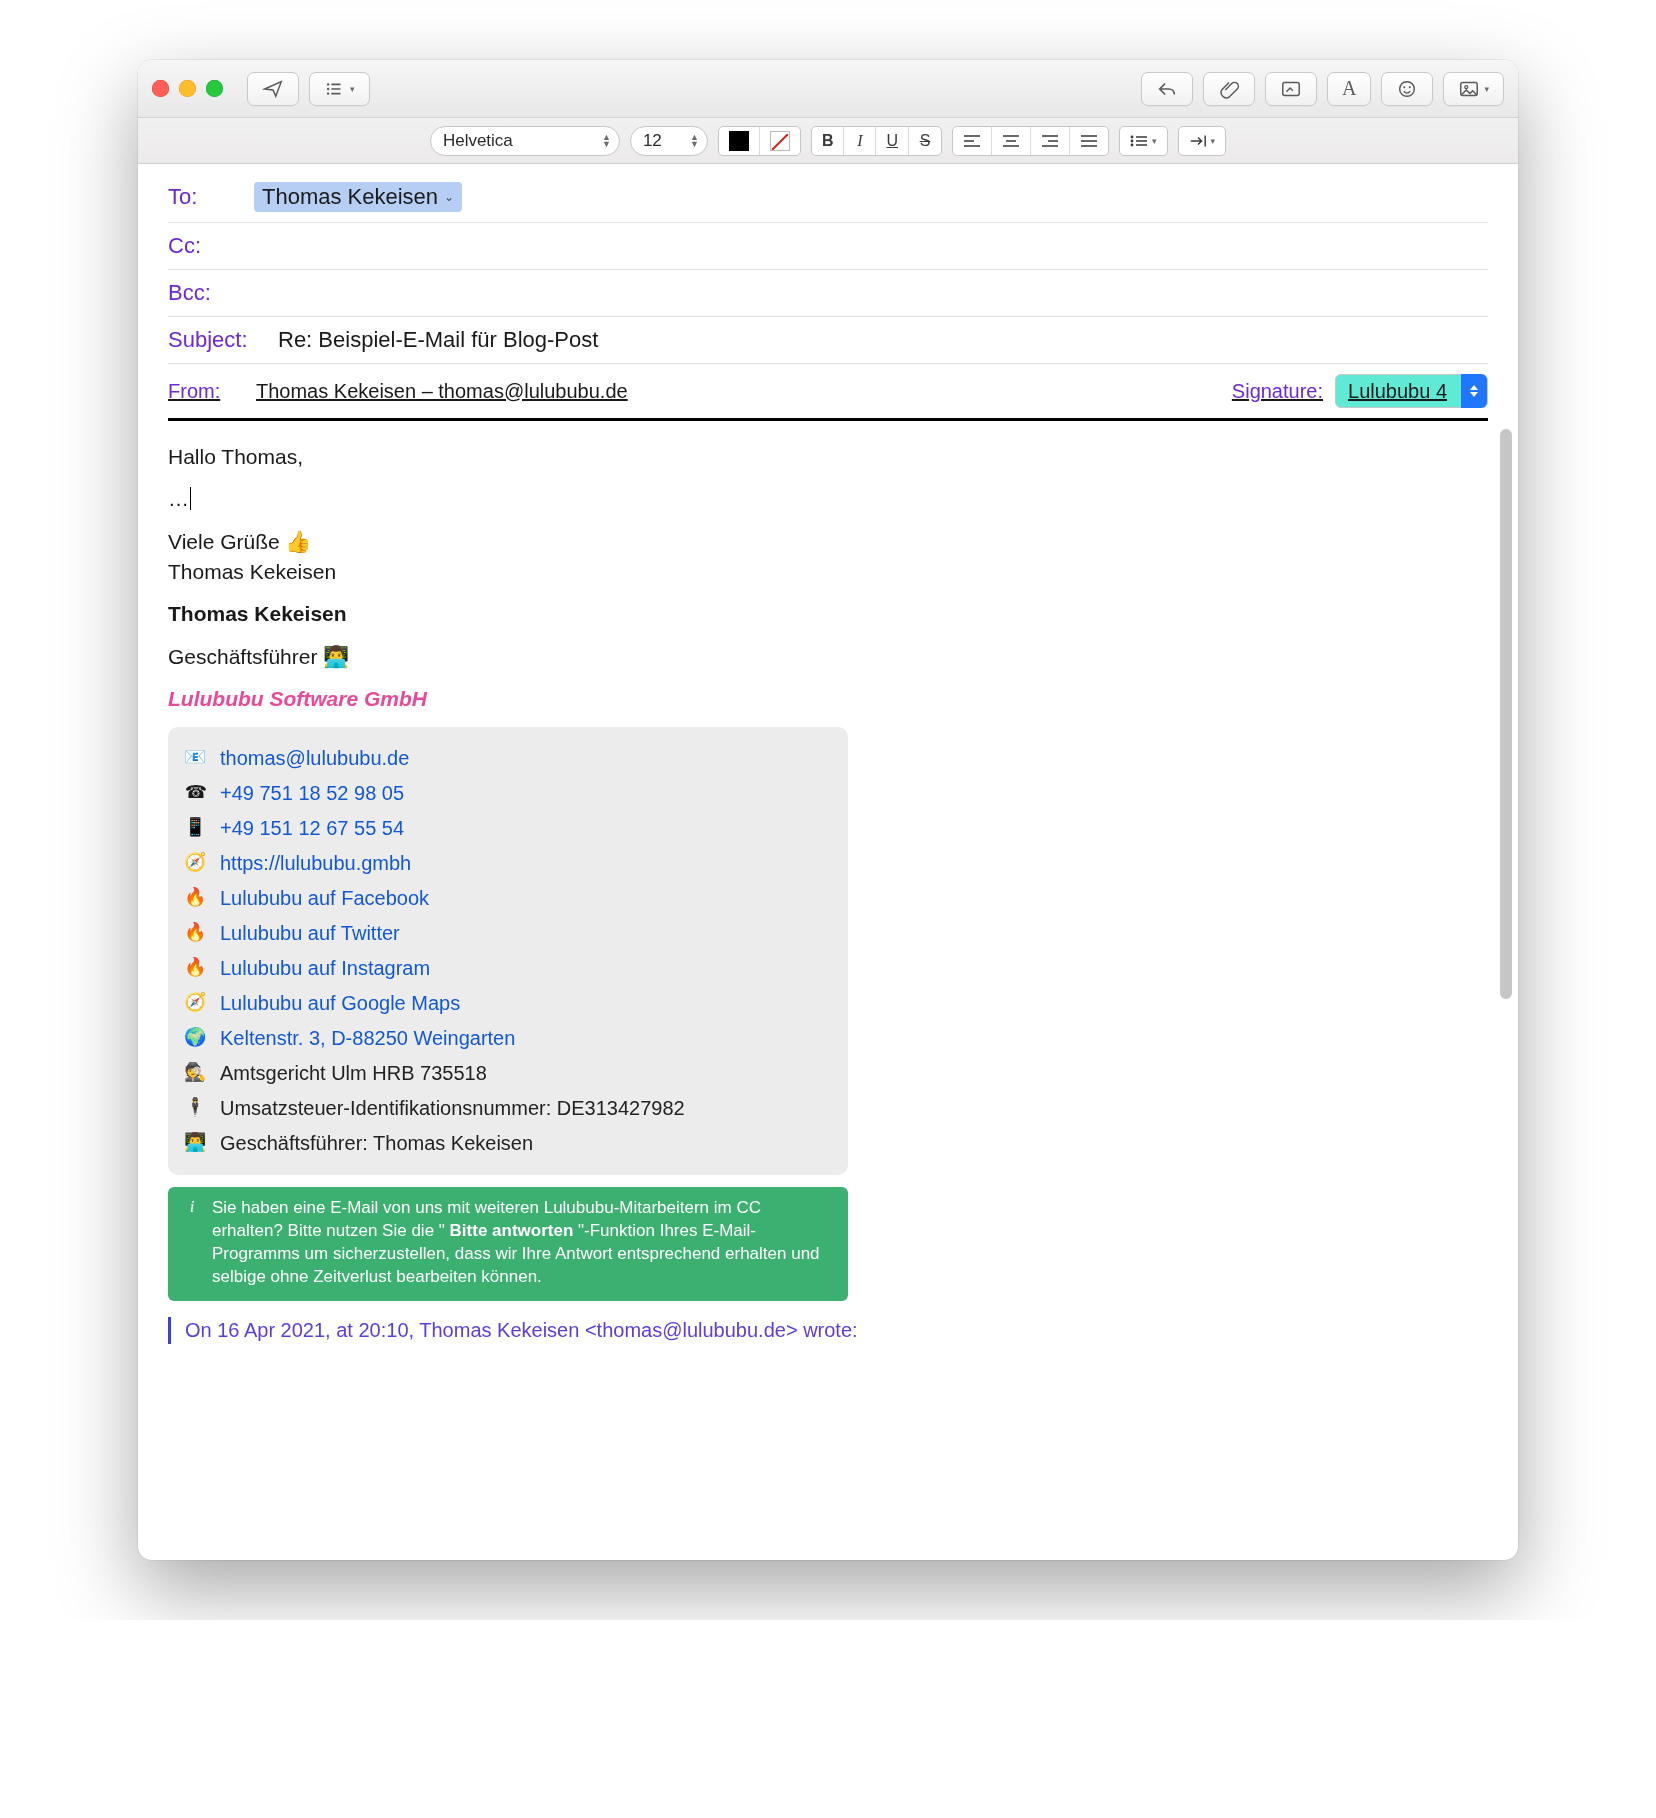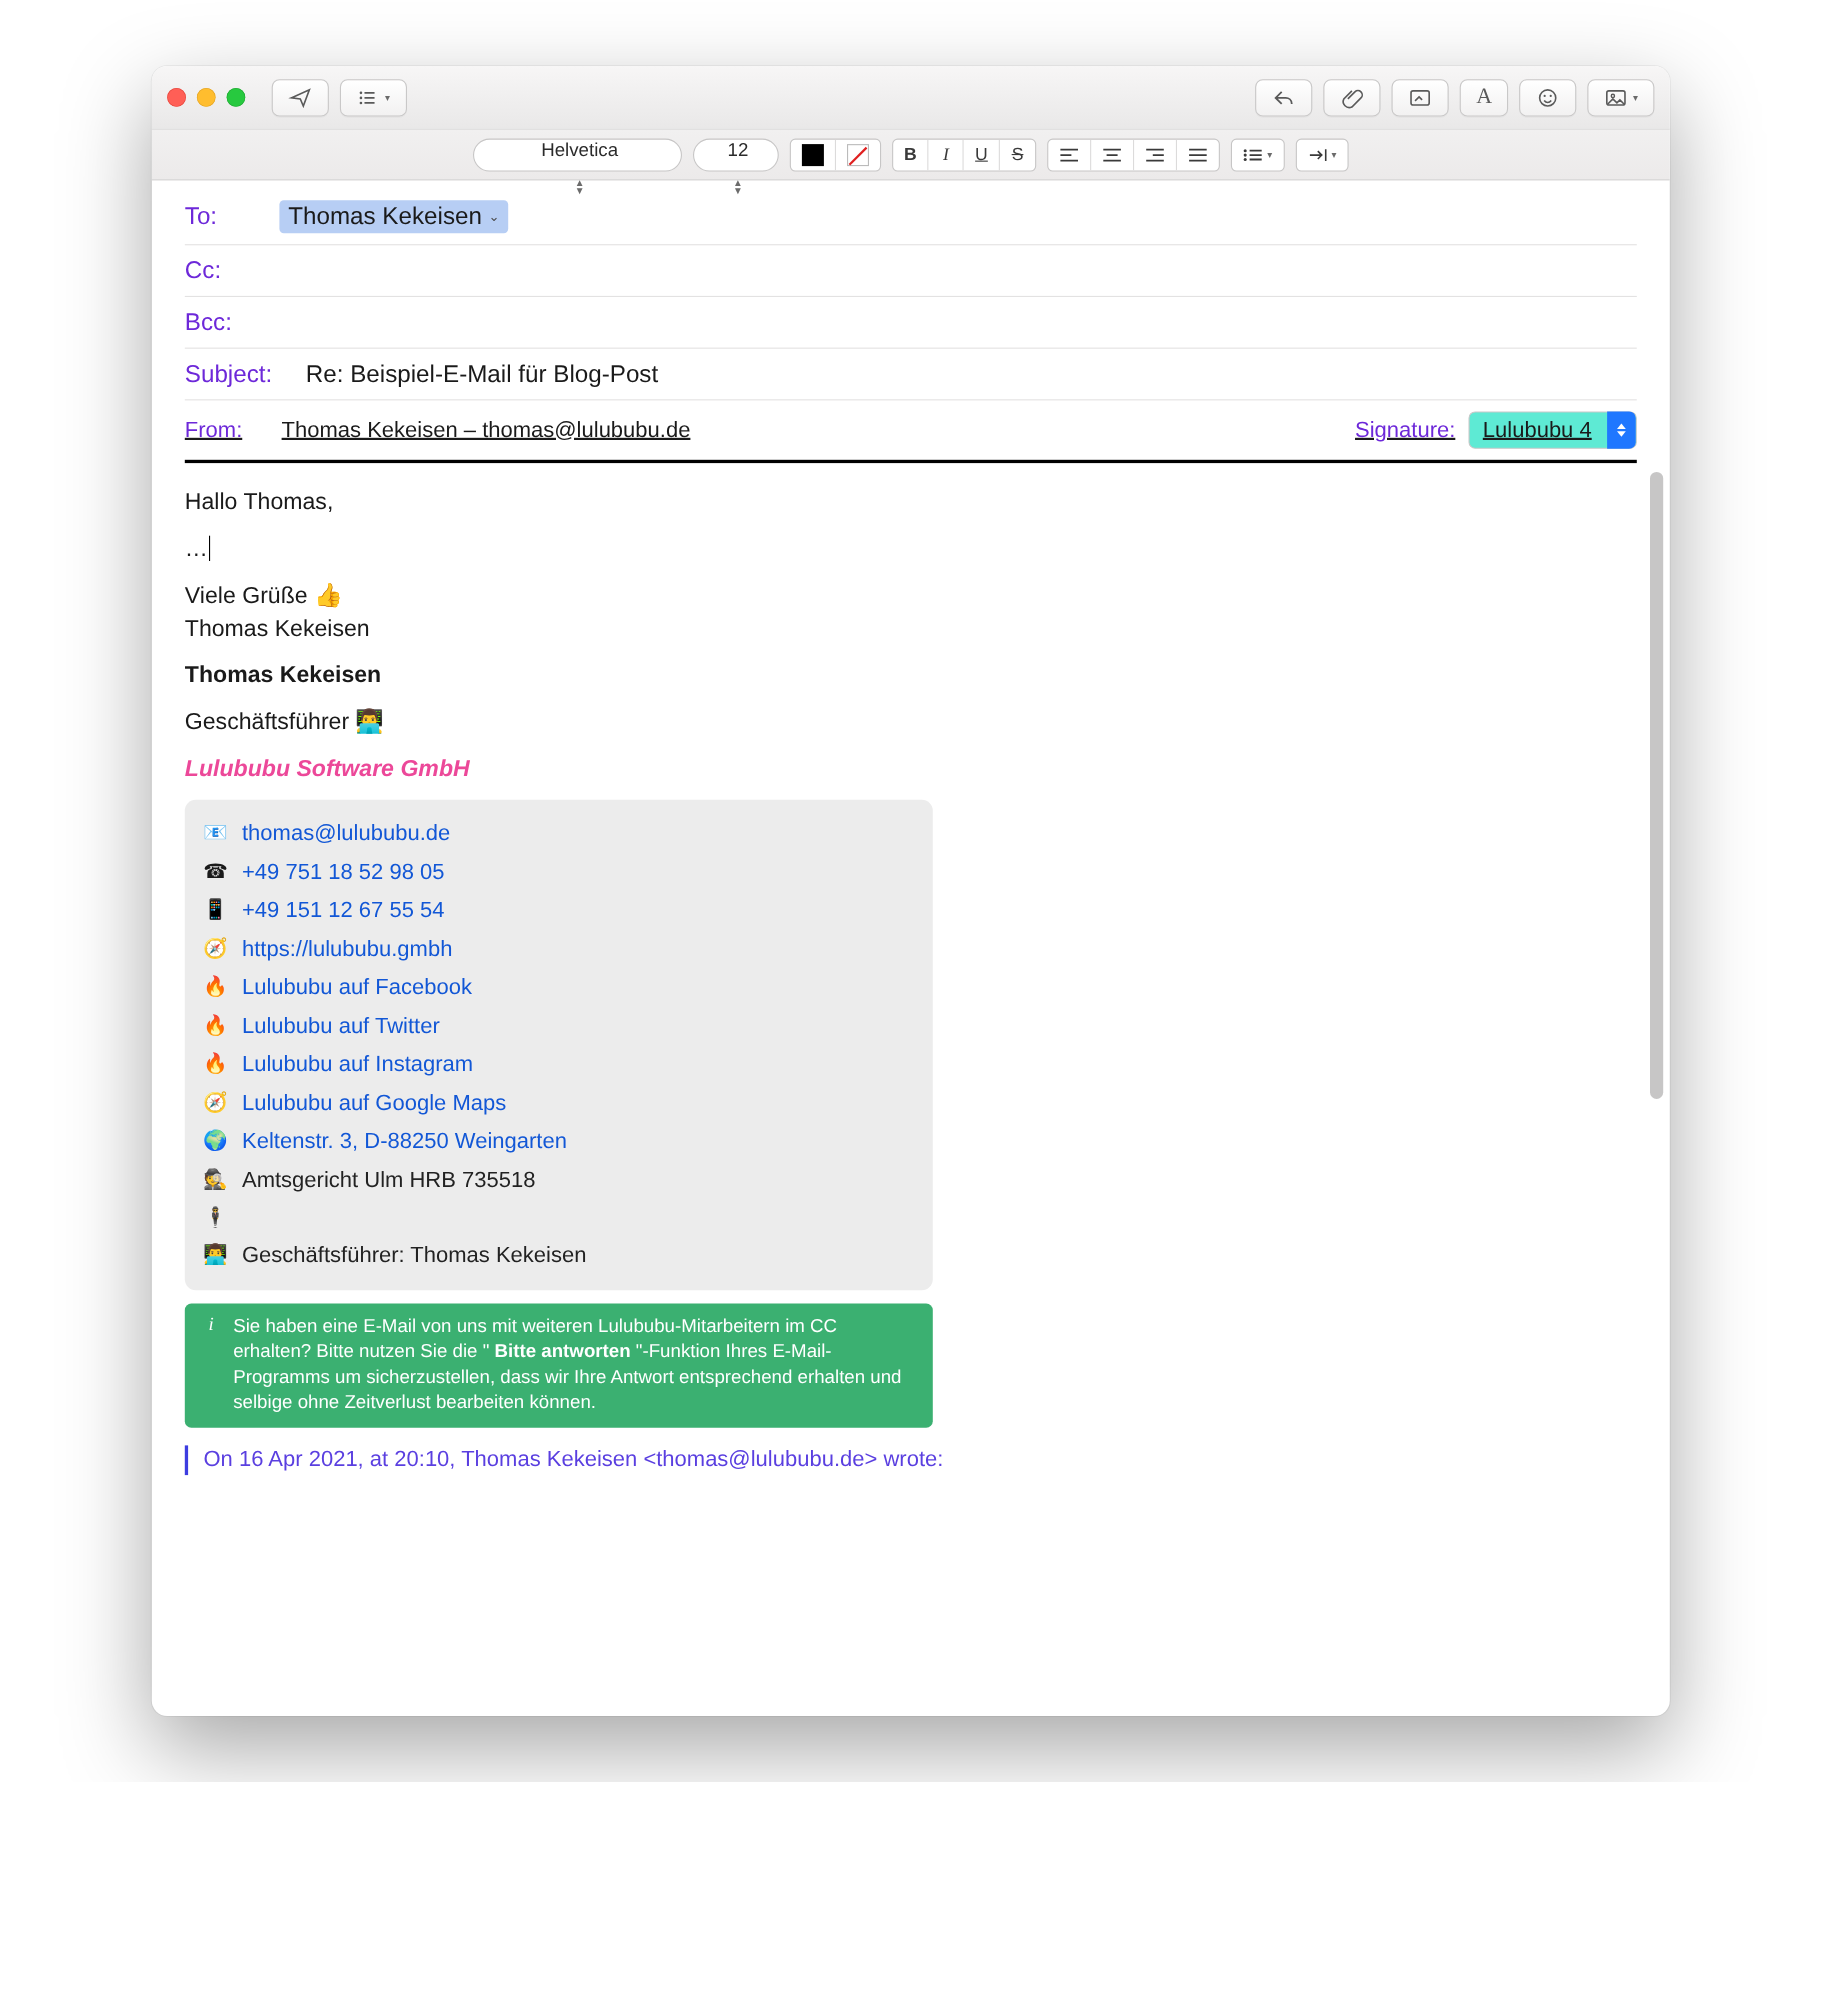--- a/index.html
+++ b/index.html
@@ -60,21 +60,21 @@
     height: 46px;
     background: linear-gradient(#f1f0f0,#eceaea);
     border-bottom:1px solid #cfcece;
     display:flex; align-items:center; justify-content:center;
     gap:10px;
     padding:0 14px;
   }
   .sel {
     height:30px; background:#fff; border:1px solid #c7c6c6; border-radius:15px;
     display:flex; align-items:center; padding:0 8px 0 12px; gap:8px;
-    font-size:17px; color:#2b2b2b;flex-direction:column;
+    font-size:17px; color:#2b2b2b;
   }
   .sel .stepper { display:flex; flex-direction:column; line-height:7px; font-size:9px; color:#6b6b6b;}
   .fmt-group {
     display:flex; height:30px; border:1px solid #c7c6c6; border-radius:5px; overflow:hidden; background:#fff;
   }
   .fmt-group .cell {
     padding:0 10px; display:flex; align-items:center; justify-content:center;
     border-right:1px solid #dcdbdb; color:#3a3a3a; font-size:16px;
     min-width:32px;
   }
@@ -413,20 +413,21 @@
           <div class="info-row">
             <span class="ic">🌍</span>
             <span class="lnk">Keltenstr. 3, D-88250 Weingarten</span>
           </div>
           <div class="info-row">
             <span class="ic">🕵️</span>
             <span class="txt">Amtsgericht Ulm HRB 735518</span>
           </div>
           <div class="info-row">
             <span class="ic">🕴️</span>
+            <span class="txt">Umsatzsteuer-Identifikationsnummer: DE313427982</span>
           </div>
           <div class="info-row">
             <span class="ic">👨‍💻</span>
             <span class="txt">Geschäftsführer: Thomas Kekeisen</span>
           </div>
         </div>
 
       <div class="green-note">
         <span class="i">i</span>
         <span>Sie haben eine E-Mail von uns mit weiteren Lulububu-Mitarbeitern im CC erhalten? Bitte nutzen Sie die "</span><b> Bitte antworten </b><span>"-Funktion Ihres E-Mail-Programms um sicherzustellen, dass wir Ihre Antwort entsprechend erhalten und selbige ohne Zeitverlust bearbeiten können.</span>

